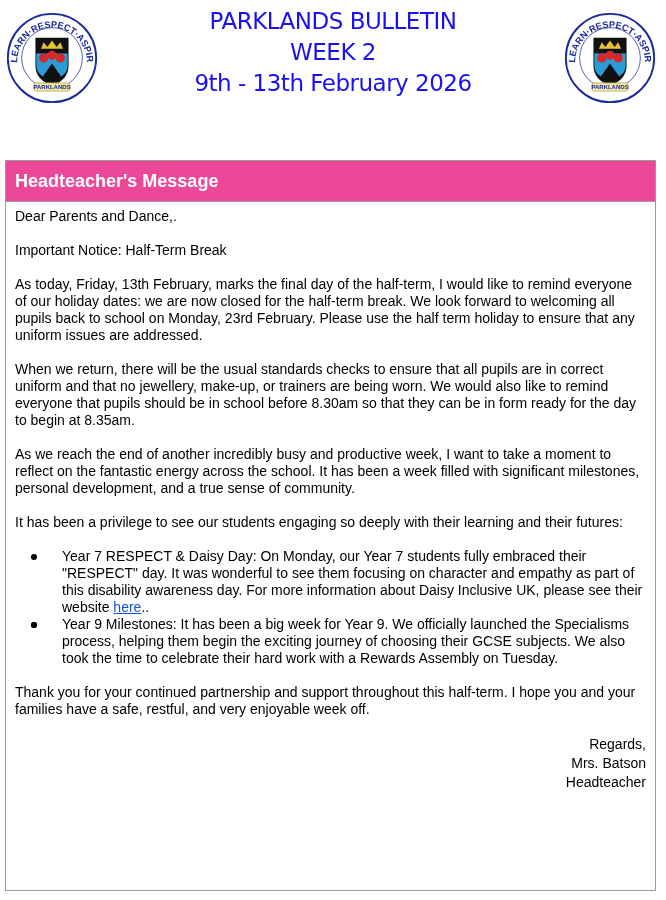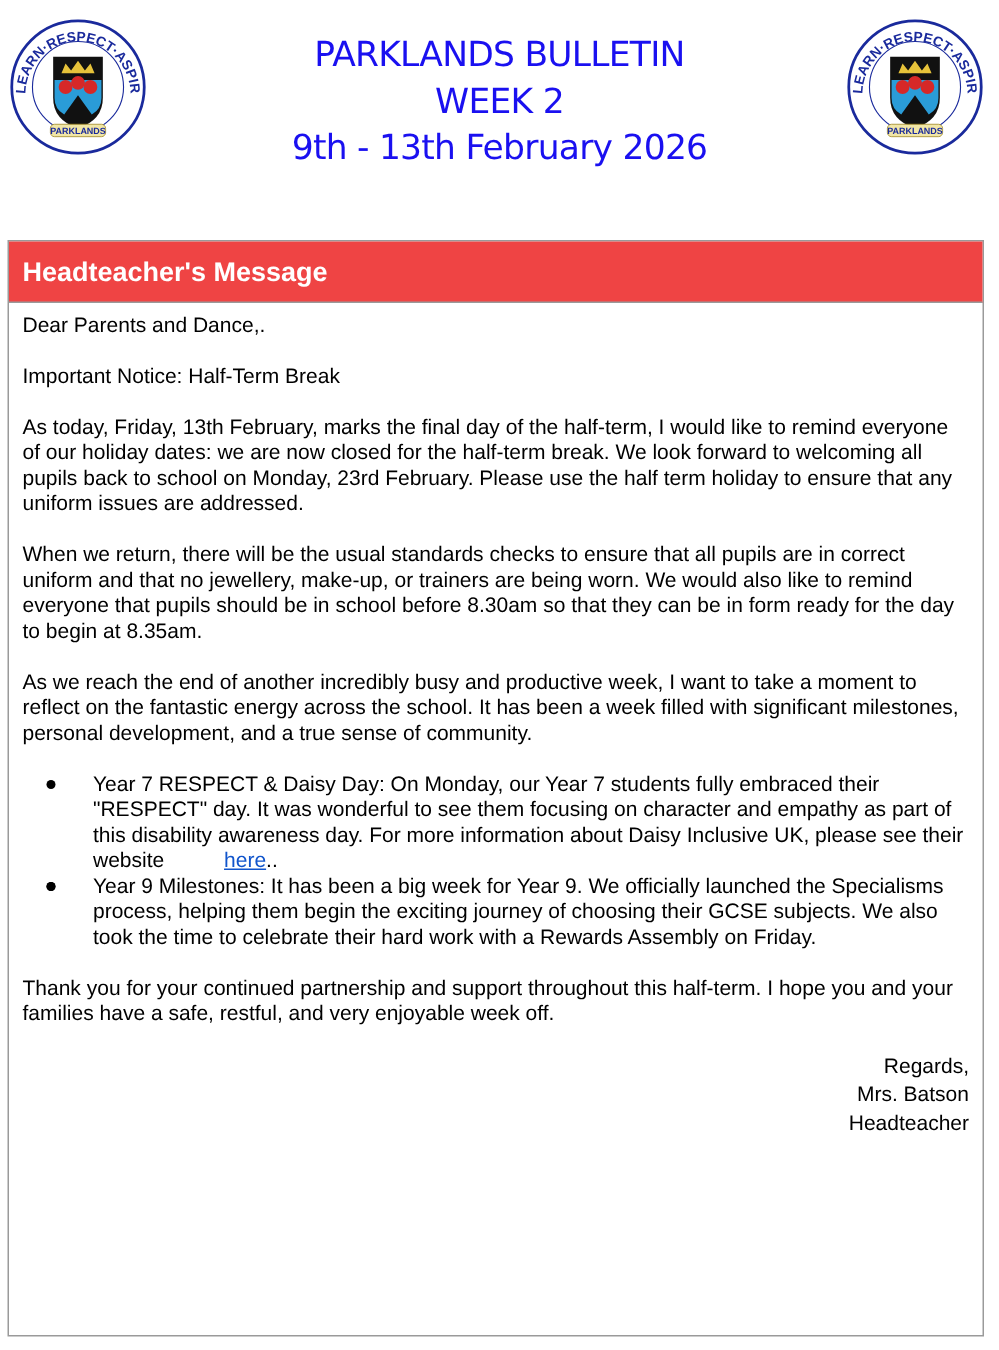--- a/index.html
+++ b/index.html
@@ -2,31 +2,31 @@
 <html><head>
 <meta charset="utf-8">
 <style>
   html, body { margin:0; padding:0; background:#ffffff; }
   body { width:666px; height:900px; position:relative; overflow:hidden; font-family:"Liberation Sans", sans-serif; color:#000; }
 
   .header { position:absolute; left:0; top:0; width:666px; height:140px; }
   .logo { position:absolute; top:12px; width:92px; height:92px; }
   .logo.left { left:6px; }
   .logo.right { left:564px; }
-  .title-block { position:absolute; left:120px; width:426px; top:22px; text-align:center; color:#1a10f0; font-family:"DejaVu Sans", sans-serif; font-size:23px; line-height:31px; letter-spacing:-0.5px; }
+  .title-block { position:absolute; left:120px; width:426px; top:6px; text-align:center; color:#1a10f0; font-family:"DejaVu Sans", sans-serif; font-size:23px; line-height:31px; letter-spacing:-0.5px; }
   .title-block div { white-space:nowrap; }
 
   .box { position:absolute; left:5px; top:160px; width:651px; height:731px; border:1px solid #9a9a9a; box-sizing:border-box; }
-  .box-head { height:40px; background:#ef4444; color:#fff; font-weight:bold; font-size:18px; line-height:40px; padding-left:9px; border-bottom:1px solid #9a9a9a; }
+  .box-head { height:40px; background:#ec4899; color:#fff; font-weight:bold; font-size:18px; line-height:40px; padding-left:9px; border-bottom:1px solid #9a9a9a; }
   .content { padding:6px 9px 0 9px; font-size:14px; line-height:17px; }
   .content p { margin:0 0 17px 0; }
   .content ul { margin:0 0 17px 0; padding:0; list-style:none; }
   .content li { position:relative; padding-left:47px; }
   .content li .dot { position:absolute; left:16px; top:6px; width:6px; height:6px; border-radius:50%; background:#000; }
-  .link { color:#1155cc; text-decoration:underline; cursor:pointer;margin-left:36px; }
+  .link { color:#1155cc; text-decoration:underline; cursor:pointer; }
   .sig div { line-height:19px;text-align:right; }
 </style>
 </head>
 <body>
 
 <div class="header">
   <svg class="logo left" viewBox="0 0 100 100">
     <circle cx="50" cy="50" r="48" fill="#fff" stroke="#1a2a9c" stroke-width="2"></circle>
     <circle cx="50" cy="50" r="33" fill="none" stroke="#1a2a9c" stroke-width="0.8"></circle>
     <defs>
@@ -68,29 +68,30 @@
 </div>
 
 <div class="box">
   <div class="box-head">Headteacher's Message</div>
   <div class="content">
     <p>Dear Parents and Dance,.</p>
     <p>Important Notice: Half-Term Break</p>
     <p>As today, Friday, 13th February, marks the final day of the half-term, I would like to remind everyone of our holiday dates: we are now closed for the half-term break. We look forward to welcoming all pupils back to school on Monday, 23rd February. Please use the half term holiday to ensure that any uniform issues are addressed.</p>
     <p>When we return, there will be the usual standards checks to ensure that all pupils are in correct uniform and that no jewellery, make-up, or trainers are being worn. We would also like to remind everyone that pupils should be in school before 8.30am so that they can be in form ready for the day to begin at 8.35am.</p>
     <p>As we reach the end of another incredibly busy and productive week, I want to take a moment to reflect on the fantastic energy across the school. It has been a week filled with significant milestones, personal development, and a true sense of community.</p>
+    <p>It has been a privilege to see our students engaging so deeply with their learning and their futures:</p>
     <ul>
       <li>
         <span class="dot"></span><span>Year 7 RESPECT &amp; Daisy Day: On Monday, our Year 7 students fully embraced their "RESPECT" day. It was wonderful to see them focusing on character and empathy as part of this disability awareness day. For more information about Daisy Inclusive UK, please see their website </span><span class="link">here</span><span>..</span>
       </li>
       <li>
         <span class="dot"></span>
       </li>
       <li>
-        <span class="dot"></span><span>Year 9 Milestones: It has been a big week for Year 9. We officially launched the Specialisms process, helping them begin the exciting journey of choosing their GCSE subjects. We also took the time to celebrate their hard work with a Rewards Assembly on Friday.</span>
+        <span class="dot"></span><span>Year 9 Milestones: It has been a big week for Year 9. We officially launched the Specialisms process, helping them begin the exciting journey of choosing their GCSE subjects. We also took the time to celebrate their hard work with a Rewards Assembly on Tuesday.</span>
       </li>
     </ul>
     <p>Thank you for your continued partnership and support throughout this half-term. I hope you and your families have a safe, restful, and very enjoyable week off.</p>
     <div class="sig">
       <div>Regards,</div>
       <div>Mrs. Batson</div>
       <div>Headteacher</div>
     </div>
   </div>
 </div>

